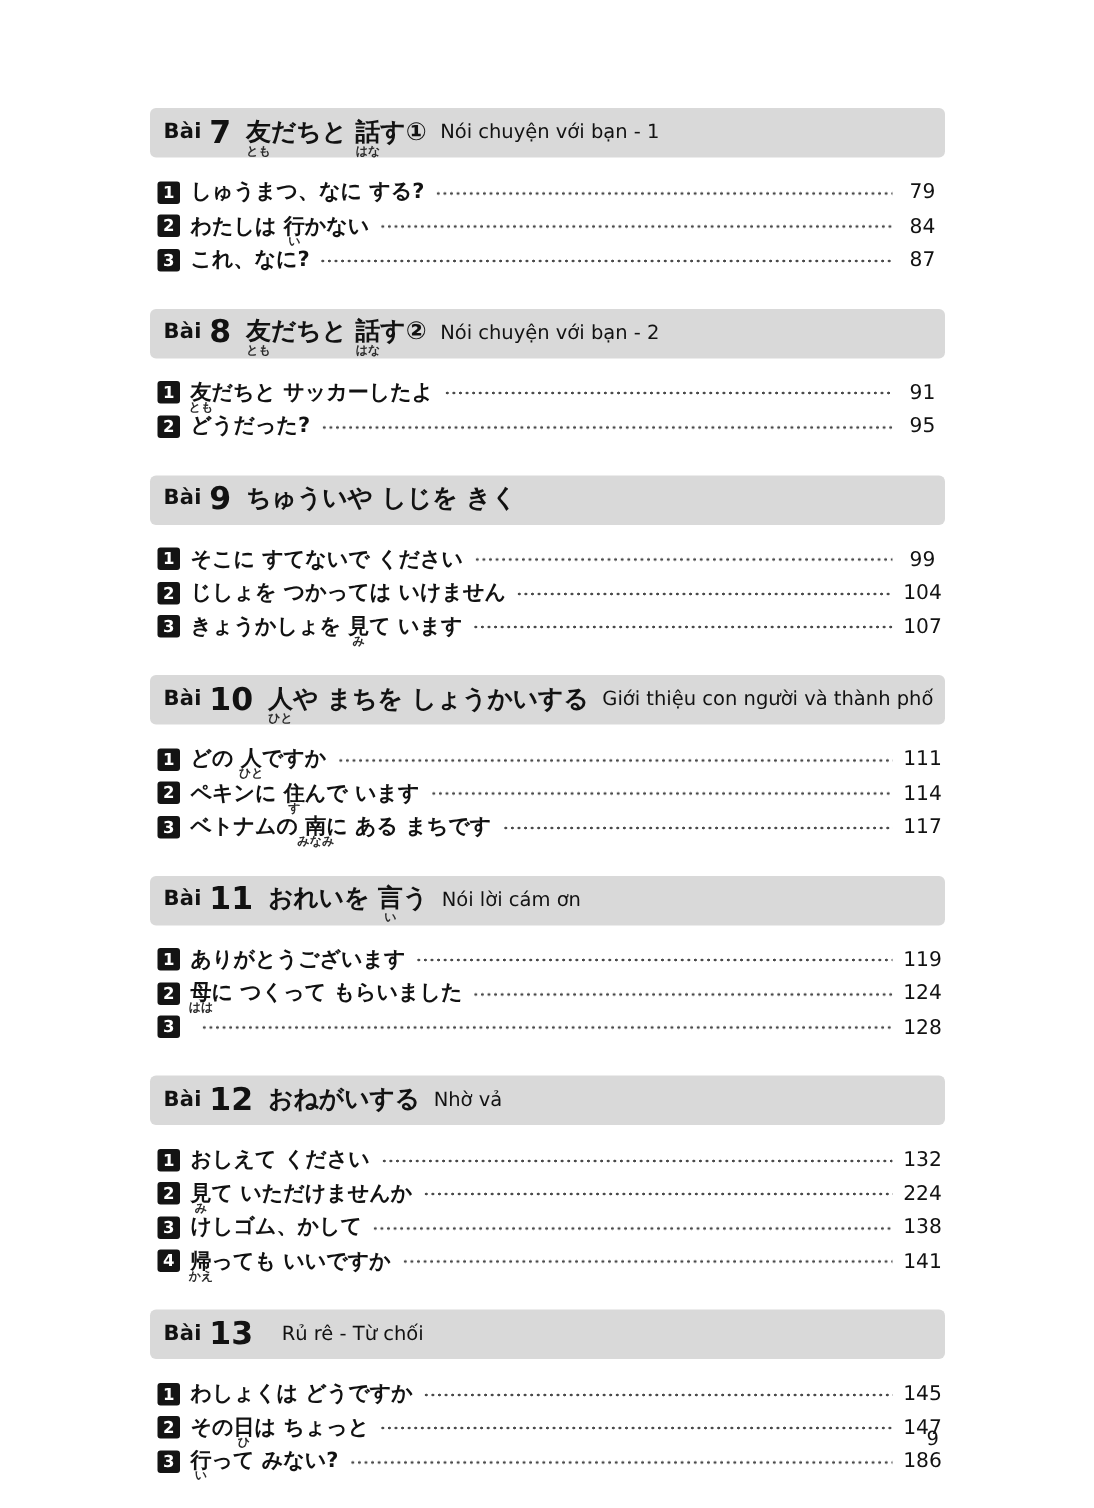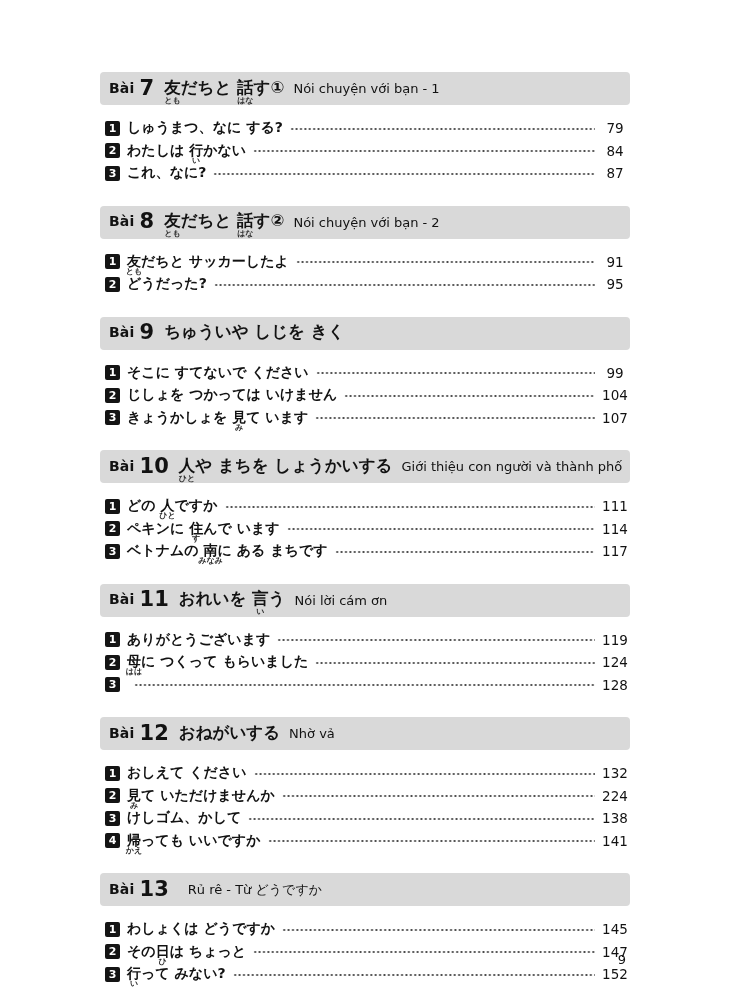--- a/index.html
+++ b/index.html
@@ -222,38 +222,38 @@
           <span class="item-text"><span class="ruby"><span class="rb">帰</span><span class="furi">かえ</span></span><span>っても いいですか</span></span>
           <span class="leader"></span>
           <span class="item-page">141</span>
         </div>
       </div>
     </section>
     <section class="toc-section">
       <header class="lesson-header">
         <span class="lesson-label">Bài</span>
         <span class="lesson-number">13</span>
-        <span class="lesson-subtitle">Rủ rê - Từ どうですか</span>
+        <span class="lesson-subtitle">Rủ rê - Từ chối</span>
       </header>
       <div class="item-list">
         <div class="toc-item">
           <span class="item-num">1</span>
           <span class="item-text"><span>わしょくは どうですか</span></span>
           <span class="leader"></span>
           <span class="item-page">145</span>
         </div>
         <div class="toc-item">
           <span class="item-num">2</span>
           <span class="item-text"><span>その</span><span class="ruby"><span class="rb">日</span><span class="furi">ひ</span></span><span>は ちょっと</span></span>
           <span class="leader"></span>
           <span class="item-page">147</span>
         </div>
         <div class="toc-item">
           <span class="item-num">3</span>
           <span class="item-text"><span class="ruby"><span class="rb">行</span><span class="furi">い</span></span><span>って みない?</span></span>
           <span class="leader"></span>
-          <span class="item-page">152</span>
+          <span class="item-page">186</span>
         </div>
       </div>
     </section>
   </main>
 
 <div class="page-num">9</div>
 
 </body></html>

